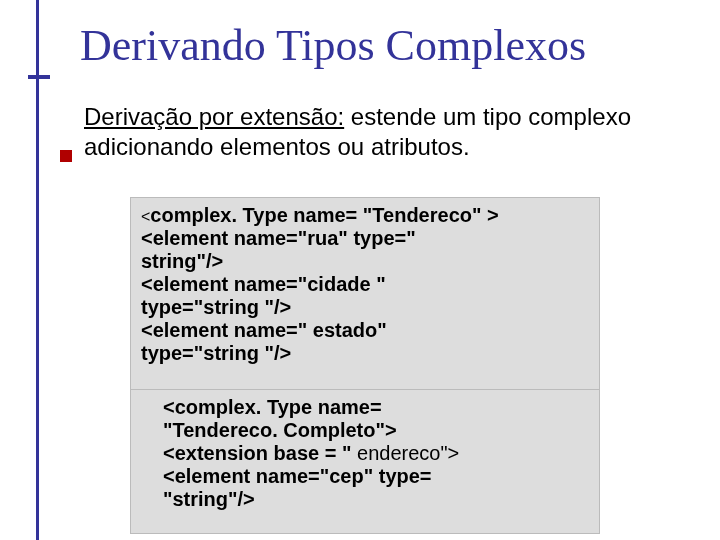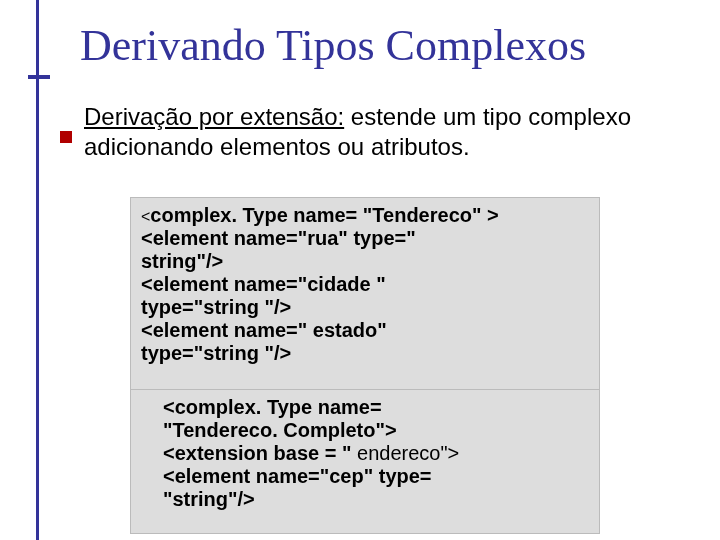--- a/index.html
+++ b/index.html
@@ -43,21 +43,21 @@
     white-space: nowrap;
   }
   .body {
     position: absolute;
     left: 60px;
     top: 102px;
     right: 40px;
   }
   .bullet-row {
     display: flex;
-    align-items: center;
+    align-items: flex-end;
   }
   .bullet {
     width: 12px;
     height: 12px;
     background: #b00000;
     margin-top: 9px;
     margin-right: 12px;
     flex: 0 0 auto;
   }
   .bullet-text {

